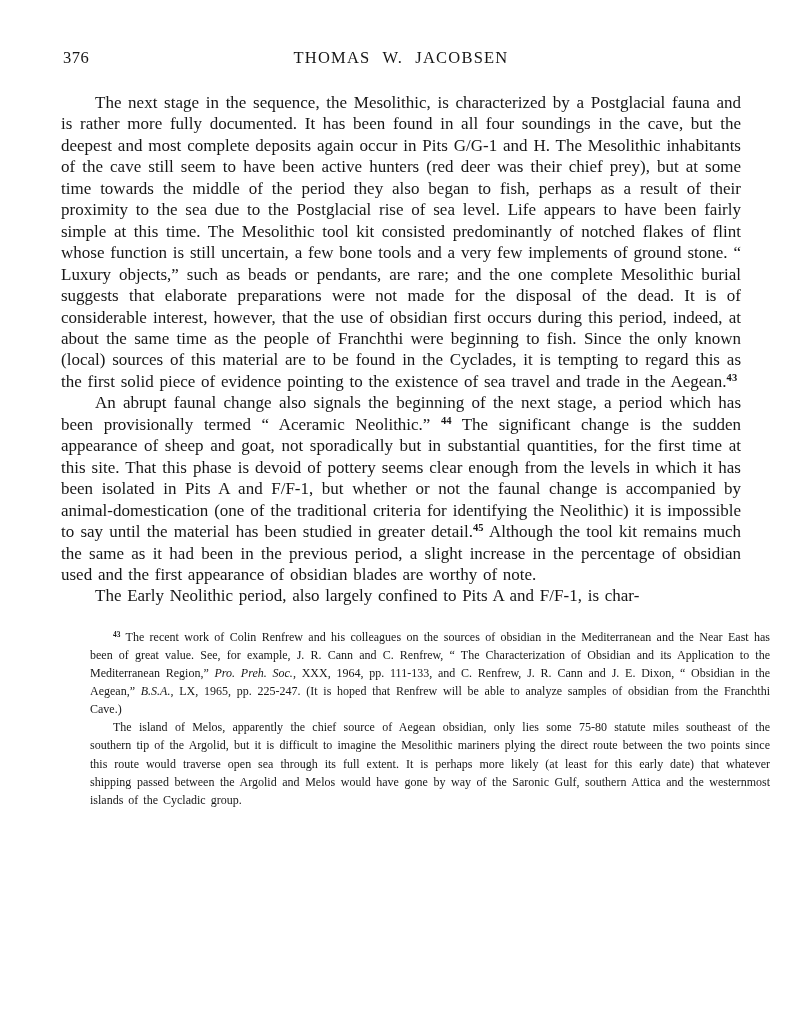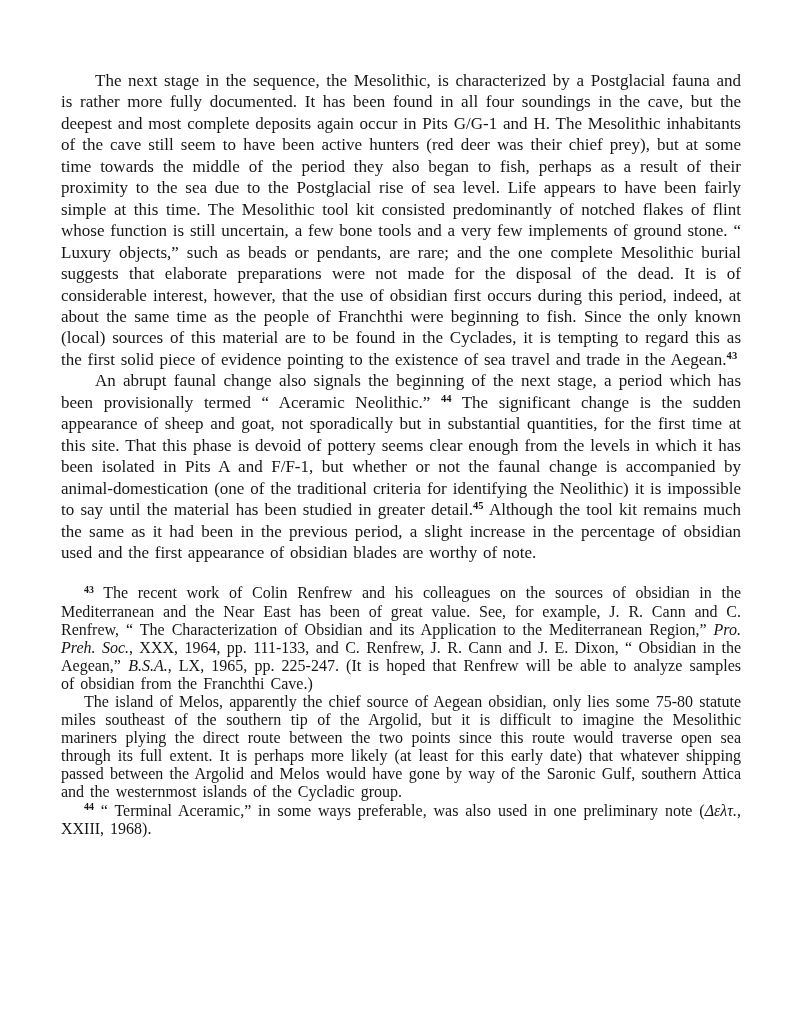--- a/index.html
+++ b/index.html
@@ -45,24 +45,25 @@
     text-align: justify;
     word-spacing: 1.5px;
   }
   .body-text p {
     margin: 0;
     text-indent: 34px;
   }
   .footnotes {
     margin-top: 21px;
     width: 680px;
-    font-size: 16px;
+    font-size: 12px;
     line-height: 18.1px;
     text-align: justify;
     word-spacing: 2px;
+    margin-left: 29px;
   }
   .footnotes p {
     margin: 0;
     text-indent: 23px;
   }
   sup {
     font-size: 0.62em;
     line-height: 0;
     vertical-align: baseline;
     position: relative;
@@ -70,25 +71,29 @@
     font-weight: 600;
     letter-spacing: 0;
     font-family: Liberation Serif, serif;
   }
 </style>
 </head>
 <body>
 
 <div class="page">
 
+  <div class="running-header">
+    <span class="pageno">376</span>
+    <span class="head">THOMAS W. JACOBSEN</span>
+  </div>
 
   <div class="body-text">
     <p>The next stage in the sequence, the Mesolithic, is characterized by a Postglacial fauna and is rather more fully documented.  It has been found in all four soundings in the cave, but the deepest and most complete deposits again occur in Pits G/G-1 and H.  The Mesolithic inhabitants of the cave still seem to have been active hunters (red deer was their chief prey), but at some time towards the middle of the period they also began to fish, perhaps as a result of their proximity to the sea due to the Postglacial rise of sea level.  Life appears to have been fairly simple at this time.  The Mesolithic tool kit consisted predominantly of notched flakes of flint whose function is still uncertain, a few bone tools and a very few implements of ground stone.  “ Luxury objects,” such as beads or pendants, are rare; and the one complete Mesolithic burial suggests that elaborate preparations were not made for the disposal of the dead.  It is of considerable interest, however, that the use of obsidian first occurs during this period, indeed, at about the same time as the people of Franchthi were beginning to fish.  Since the only known (local) sources of this material are to be found in the Cyclades, it is tempting to regard this as the first solid piece of evidence pointing to the existence of sea travel and trade in the Aegean.<sup>43</sup></p>
     <p>An abrupt faunal change also signals the beginning of the next stage, a period which has been provisionally termed “ Aceramic Neolithic.” <sup>44</sup>  The significant change is the sudden appearance of sheep and goat, not sporadically but in substantial quantities, for the first time at this site.  That this phase is devoid of pottery seems clear enough from the levels in which it has been isolated in Pits A and F/F-1, but whether or not the faunal change is accompanied by animal-domestication (one of the traditional criteria for identifying the Neolithic) it is impossible to say until the material has been studied in greater detail.<sup>45</sup>  Although the tool kit remains much the same as it had been in the previous period, a slight increase in the percentage of obsidian used and the first appearance of obsidian blades are worthy of note.</p>
+    <p>The Early Neolithic period, also largely confined to Pits A and F/F-1, is char-</p>
   </div>
 
   <div class="footnotes">
     <p><sup>43</sup> The recent work of Colin Renfrew and his colleagues on the sources of obsidian in the Mediterranean and the Near East has been of great value.  See, for example, J. R. Cann and C. Renfrew, “ The Characterization of Obsidian and its Application to the Mediterranean Region,” <i>Pro. Preh. Soc.</i>, XXX, 1964, pp. 111-133, and C. Renfrew, J. R. Cann and J. E. Dixon, “ Obsidian in the Aegean,” <i>B.S.A.</i>, LX, 1965, pp. 225-247.  (It is hoped that Renfrew will be able to analyze samples of obsidian from the Franchthi Cave.)</p>
     <p>The island of Melos, apparently the chief source of Aegean obsidian, only lies some 75-80 statute miles southeast of the southern tip of the Argolid, but it is difficult to imagine the Mesolithic mariners plying the direct route between the two points since this route would traverse open sea through its full extent.  It is perhaps more likely (at least for this early date) that whatever shipping passed between the Argolid and Melos would have gone by way of the Saronic Gulf, southern Attica and the westernmost islands of the Cycladic group.</p>
-    <p><sup>44</sup> “ Terminal Aceramic,” in some ways preferable, was also used in one preliminary note (<i>Δελτ.</i>, XXIII, 1968).</p>
   </div>
 
 </div>
 
 </body></html>

